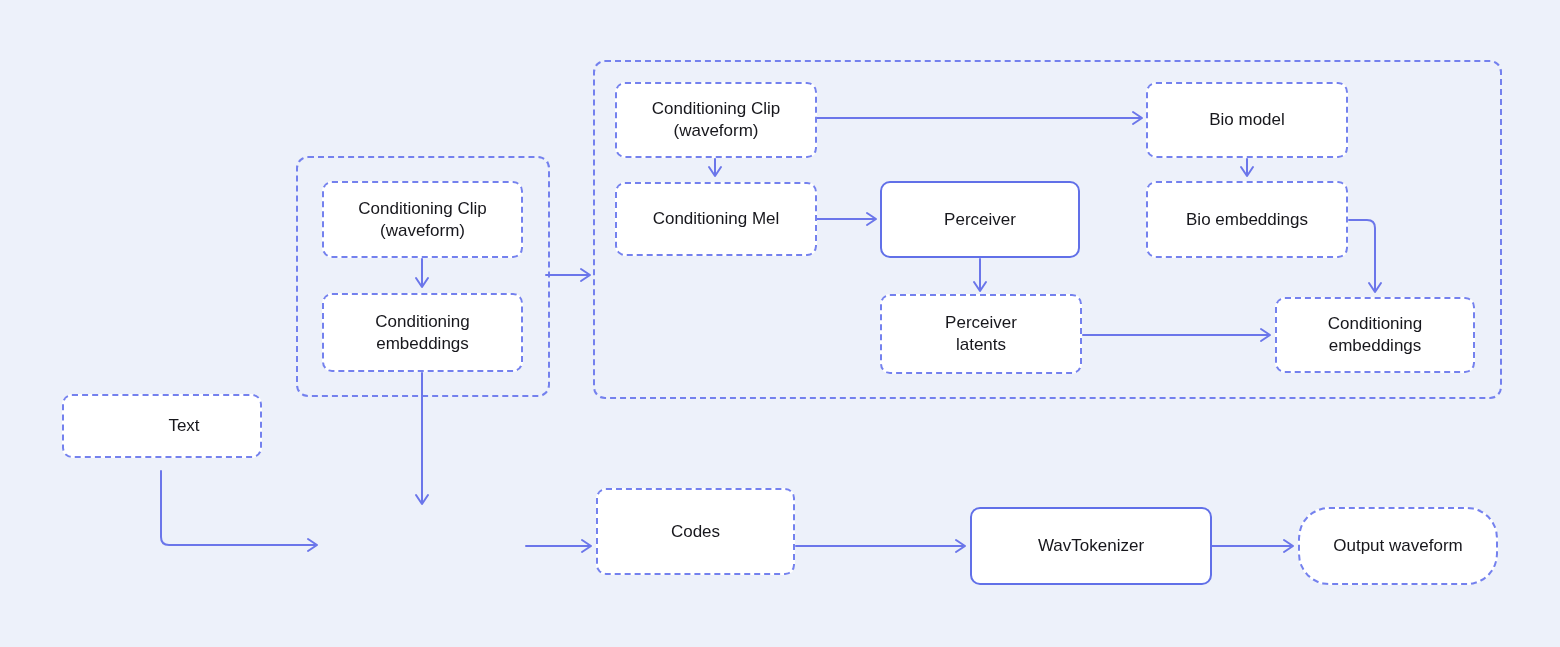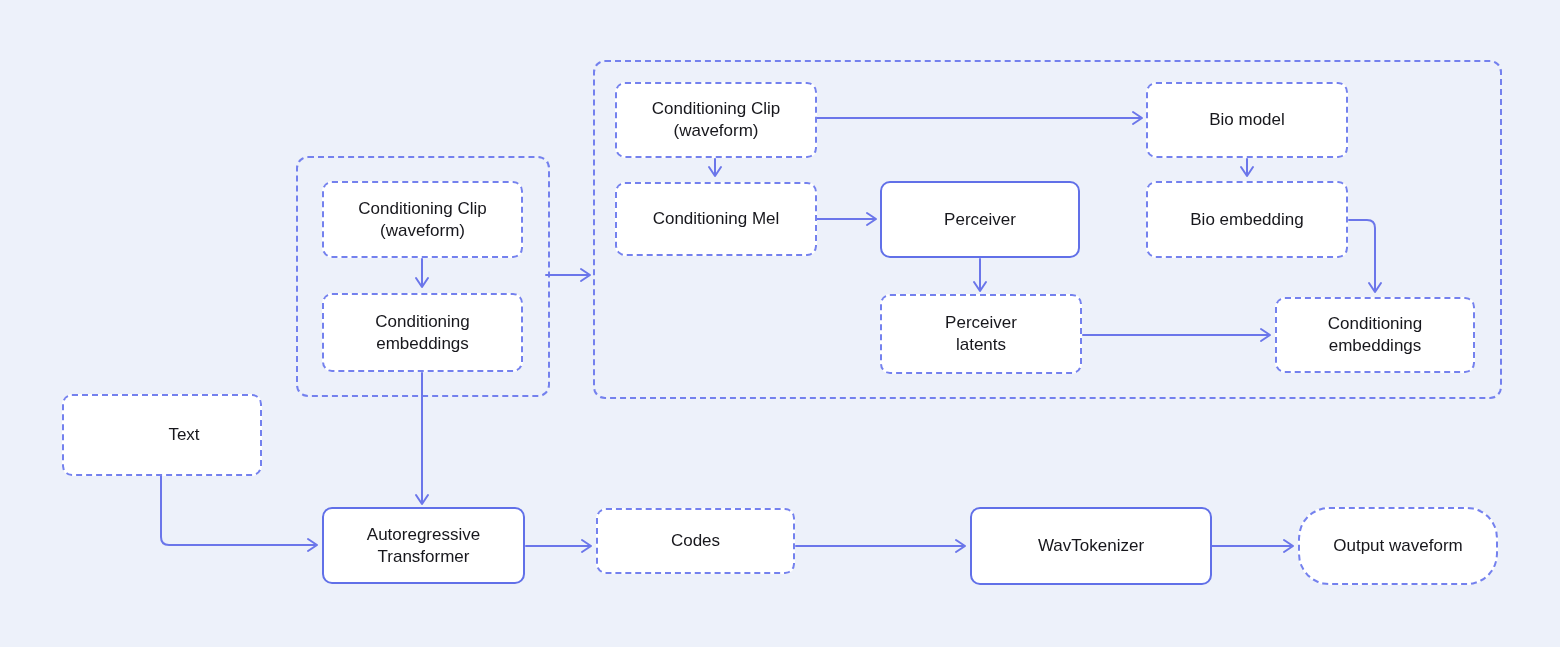--- a/index.html
+++ b/index.html
@@ -108,32 +108,30 @@
 
   <div class="node dashed" style="left:615px; top:82px; width:202px; height:76px;">Conditioning Clip
 (waveform)</div>
 
   <div class="node dashed" style="left:615px; top:182px; width:202px; height:74px;text-align:center;">Conditioning Mel</div>
 
   <div class="node solid" style="left:880px; top:181px; width:200px; height:77px;">Perceiver</div>
 
   <div class="node dashed" style="left:1146px; top:82px; width:202px; height:76px;text-align:center;">Bio model</div>
 
-  <div class="node dashed" style="left:1146px; top:181px; width:202px; height:77px;">Bio embedding</div>
+  <div class="node dashed" style="left:1146px; top:181px; width:202px; height:77px;">Bio embeddings</div>
 
   <div class="node dashed" style="left:880px; top:294px; width:202px; height:80px;">Perceiver
 latents</div>
 
   <div class="node dashed" style="left:1275px; top:297px; width:200px; height:76px;">Conditioning
 embeddings</div>
 
-  <div class="node dashed" style="left:62px; top:394px; width:200px; height:82px;padding-left:44px;">Text</div>
+  <div class="node dashed" style="left:62px; top:394px; width:200px; height:64px;padding-left:44px;">Text</div>
 
-  <div class="node solid" style="left:322px; top:507px; width:203px; height:77px;">Autoregressive
-Transformer</div>
 
-  <div class="node dashed" style="left:596px; top:508px; width:199px; height:66px;">Codes</div>
+  <div class="node dashed" style="left:596px; top:488px; width:199px; height:87px;">Codes</div>
 
   <div class="node solid" style="left:970px; top:507px; width:242px; height:78px;">WavTokenizer</div>
 
   <div class="node dashed" style="left:1298px; top:507px; width:200px; height:78px;border-radius:31px;">Output waveform</div>
 
 </div>
 
 </body></html>

